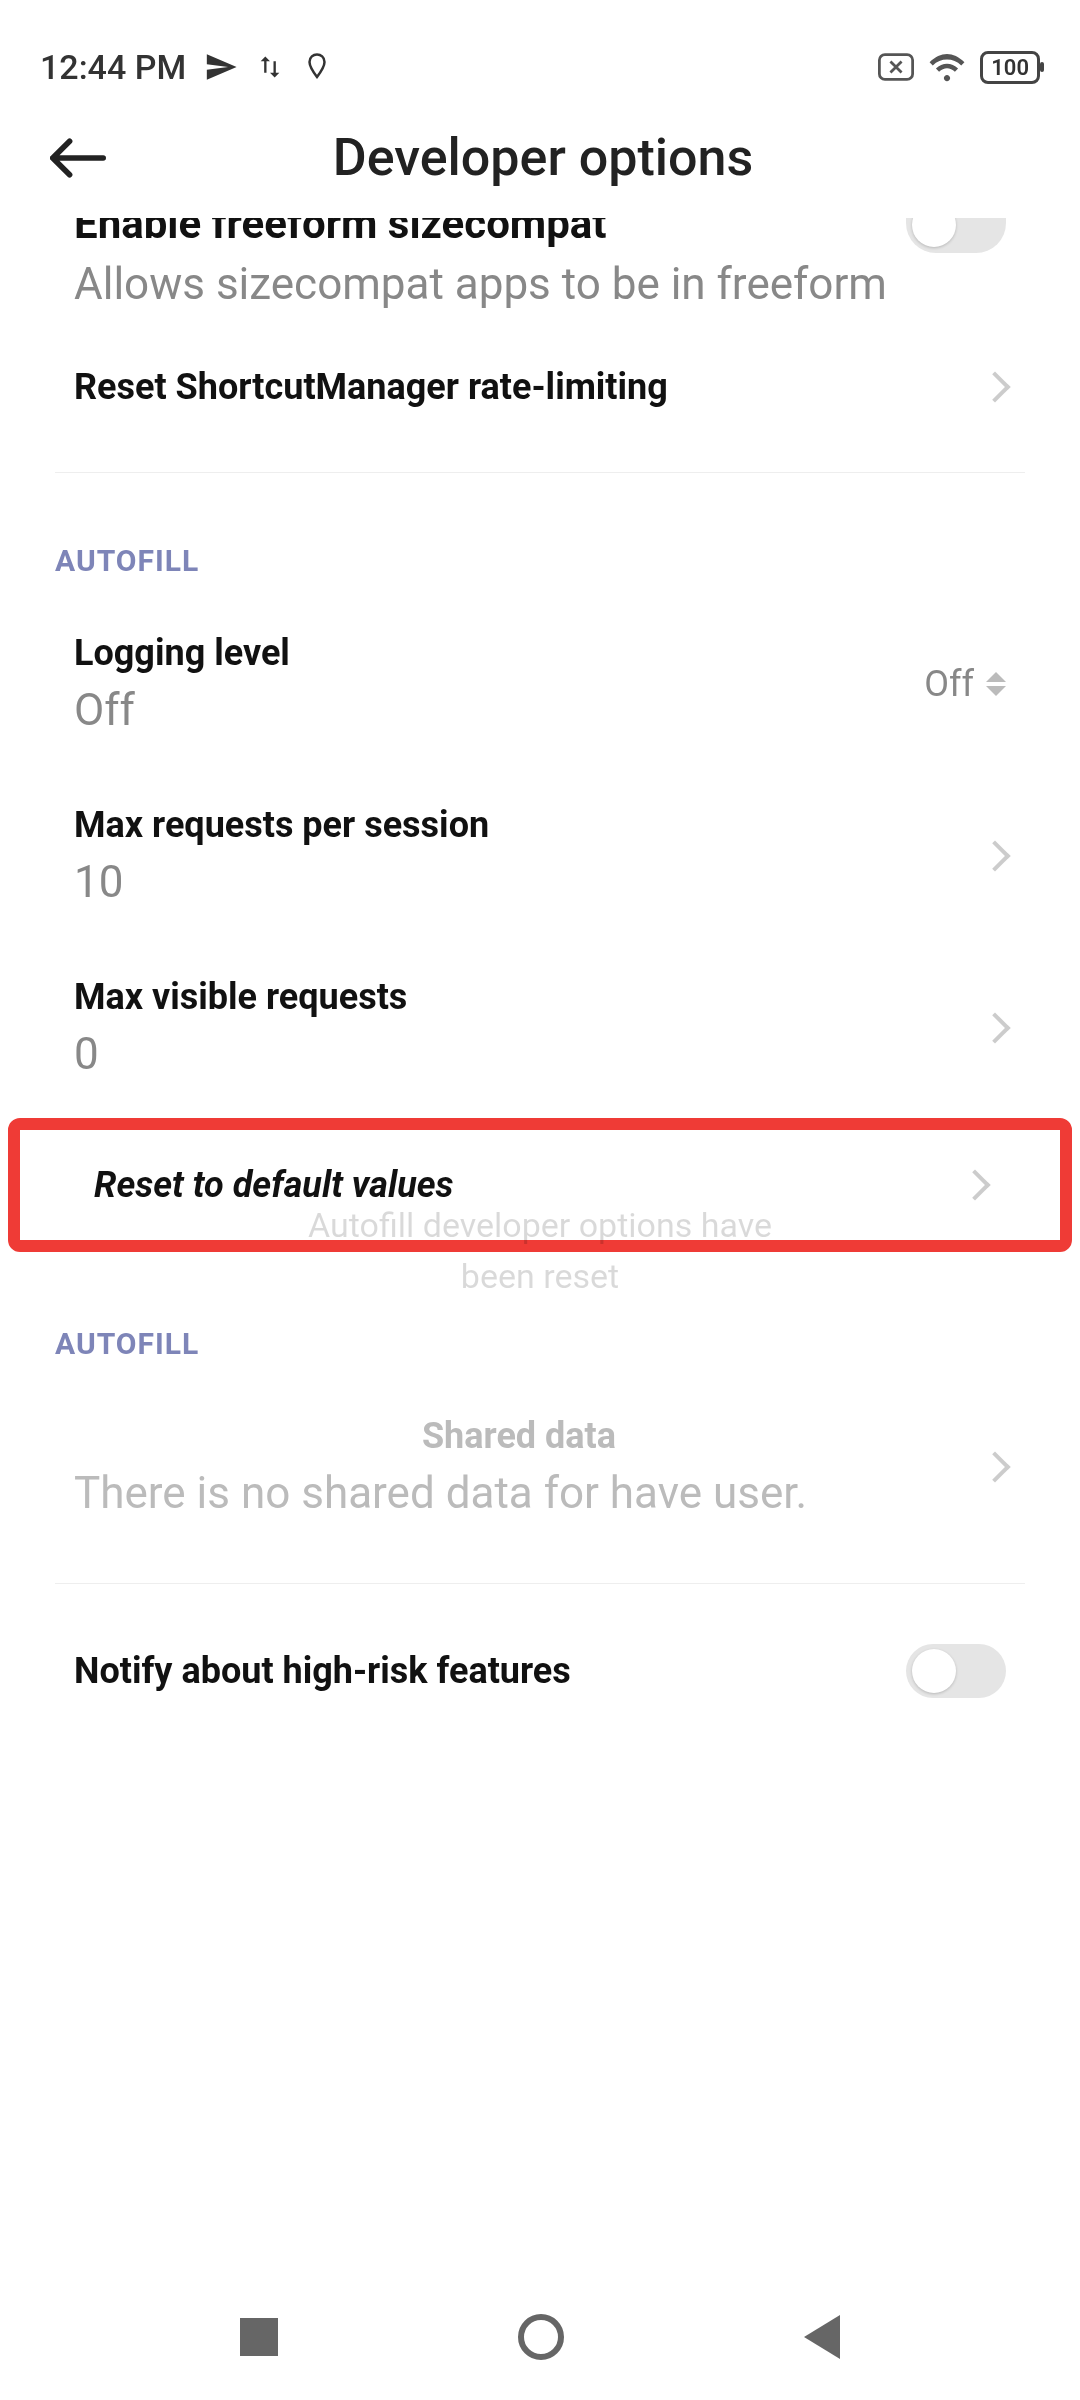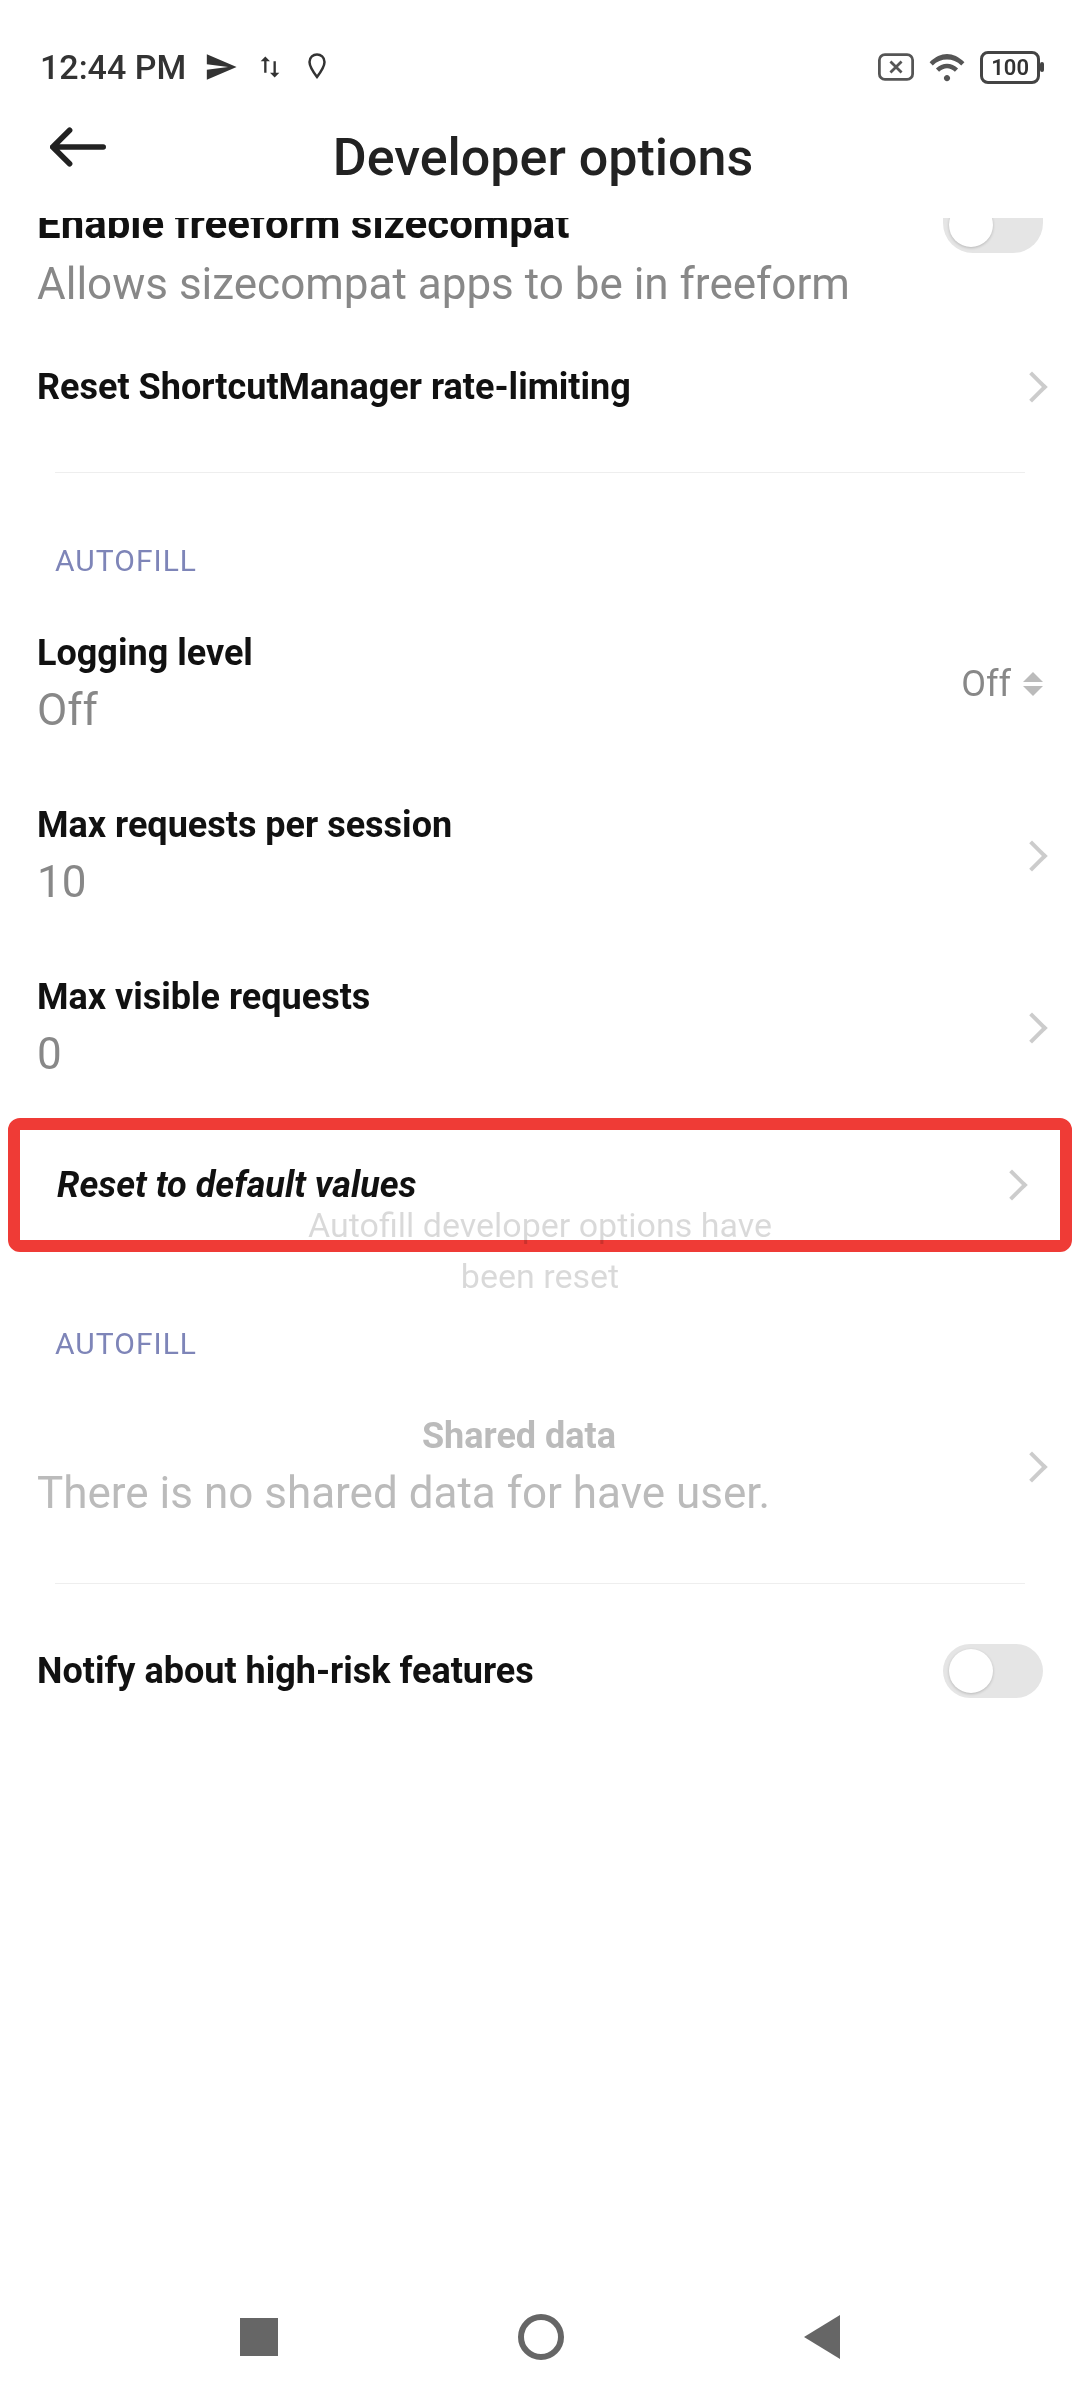--- a/index.html
+++ b/index.html
@@ -2,29 +2,29 @@
 <html><head>
   <meta charset="utf-8">
   <style>
     * { margin: 0; padding: 0; box-sizing: border-box; }
     html, body { width: 1080px; height: 2400px; font-family: -apple-system, Roboto, Arial, sans-serif; background: #fff; color: #000; overflow: hidden; }
     .status-bar { display: flex; justify-content: space-between; align-items: center; padding: 20px 40px 10px; font-size: 34px; font-weight: 500; color: #333; margin-top: 27px; }
     .status-left { display: flex; align-items: center; gap: 18px; }
     .status-right { display: flex; align-items: center; gap: 14px; }
     .battery-box { border: 3px solid #444; border-radius: 8px; padding: 1px 8px; font-size: 22px; font-weight: 600; position: relative; }
     .battery-box::after { content: ''; position: absolute; right: -7px; top: 30%; width: 4px; height: 40%; background: #444; border-radius: 2px; }
-    .app-bar { display: flex; padding: 30px 40px 30px 50px; }
+    .app-bar { display: flex; align-items: center; padding: 30px 40px 30px 50px; }
     .app-title { flex: 1; text-align: center; font-size: 52px; font-weight: 500; color: #222; margin-right: 60px; }
     .content { padding: 0 0 0 0; }
-    .row { padding: 34px 37px; display: flex; align-items: center; position: relative; }
+    .row { padding: 34px 74px; display: flex; align-items: center; position: relative; }
     .row-text { flex: 1; }
     .row-title { font-size: 36px; font-weight: 700; color: #111; }
     .row-title.cut { font-size: 42px; font-weight: 700; overflow: hidden; height: 30px; display: flex; align-items: flex-end; }
     .row-sub { font-size: 44px; color: #888; margin-top: 10px; }
-    .section-header { font-size: 30px; color: #7e85b8; letter-spacing: 1px; padding: 70px 55px 20px; font-weight: 400; }
+    .section-header { font-size: 30px; color: #7e85b8; letter-spacing: 1px; padding: 70px 55px 20px; font-weight: 700; }
     .divider { height: 1px; background: #eee; margin: 30px 55px 0; }
     .chevron { width: 22px; height: 22px; border-right: 4px solid #ccc; border-bottom: 4px solid #ccc; transform: rotate(-45deg); margin-left: 20px; flex-shrink: 0; }
     .updown { display: flex; flex-direction: column; align-items: center; gap: 4px; margin-left: 12px; }
     .updown .up { width: 0; height: 0; border-left: 10px solid transparent; border-right: 10px solid transparent; border-bottom: 10px solid #bbb; }
     .updown .down { width: 0; height: 0; border-left: 10px solid transparent; border-right: 10px solid transparent; border-top: 10px solid #bbb; }
     .value-right { font-size: 36px; color: #888; }
     .toggle { width: 100px; height: 54px; border-radius: 30px; background: #e5e5e5; position: relative; flex-shrink: 0; }
     .toggle .knob { width: 44px; height: 44px; background: #fff; border-radius: 50%; position: absolute; top: 5px; left: 6px; box-shadow: 0 1px 3px rgba(0,0,0,.2); }
     .toggle.cut { height: 35px; border-top-left-radius: 0; border-top-right-radius: 0; overflow: hidden; }
     .toggle.cut .knob { top: -15px; }

